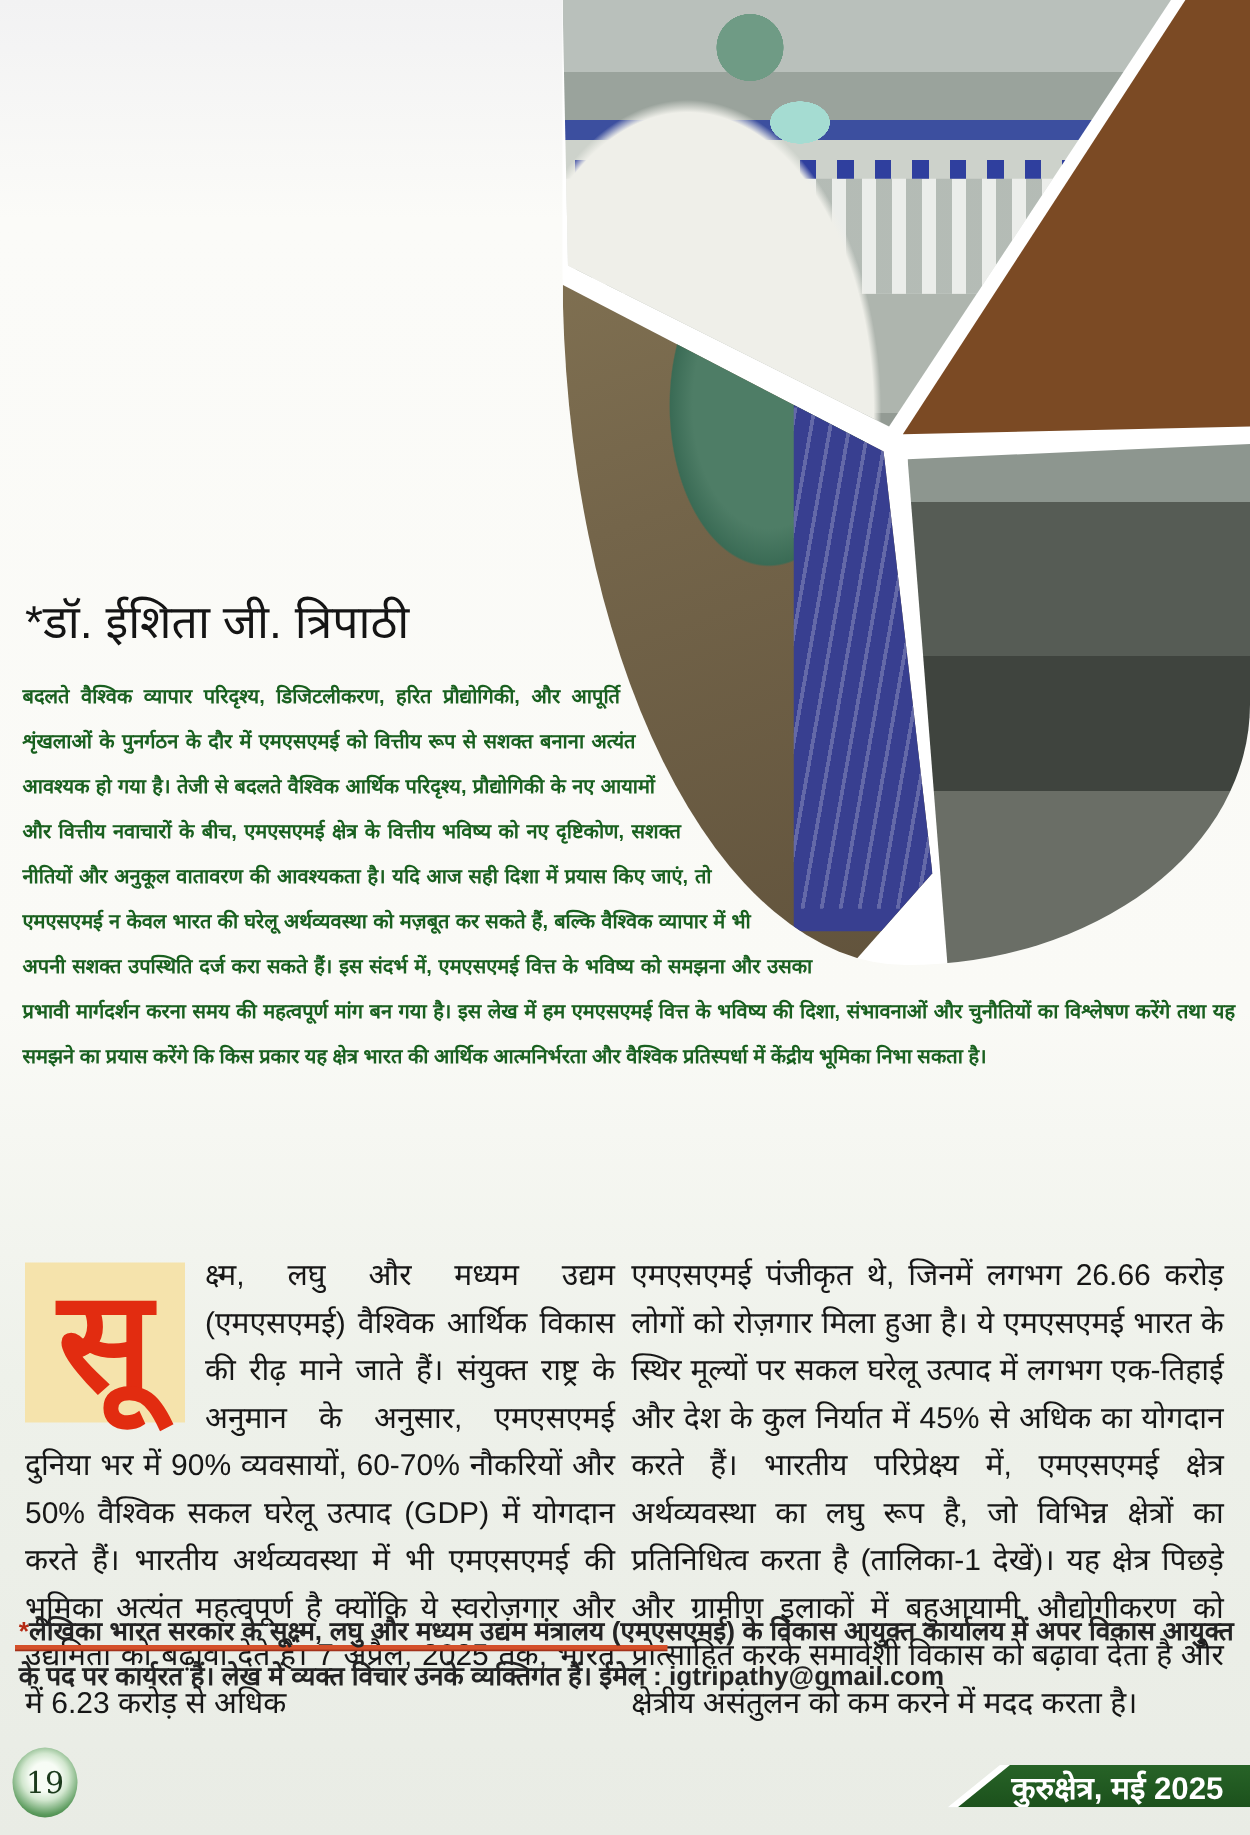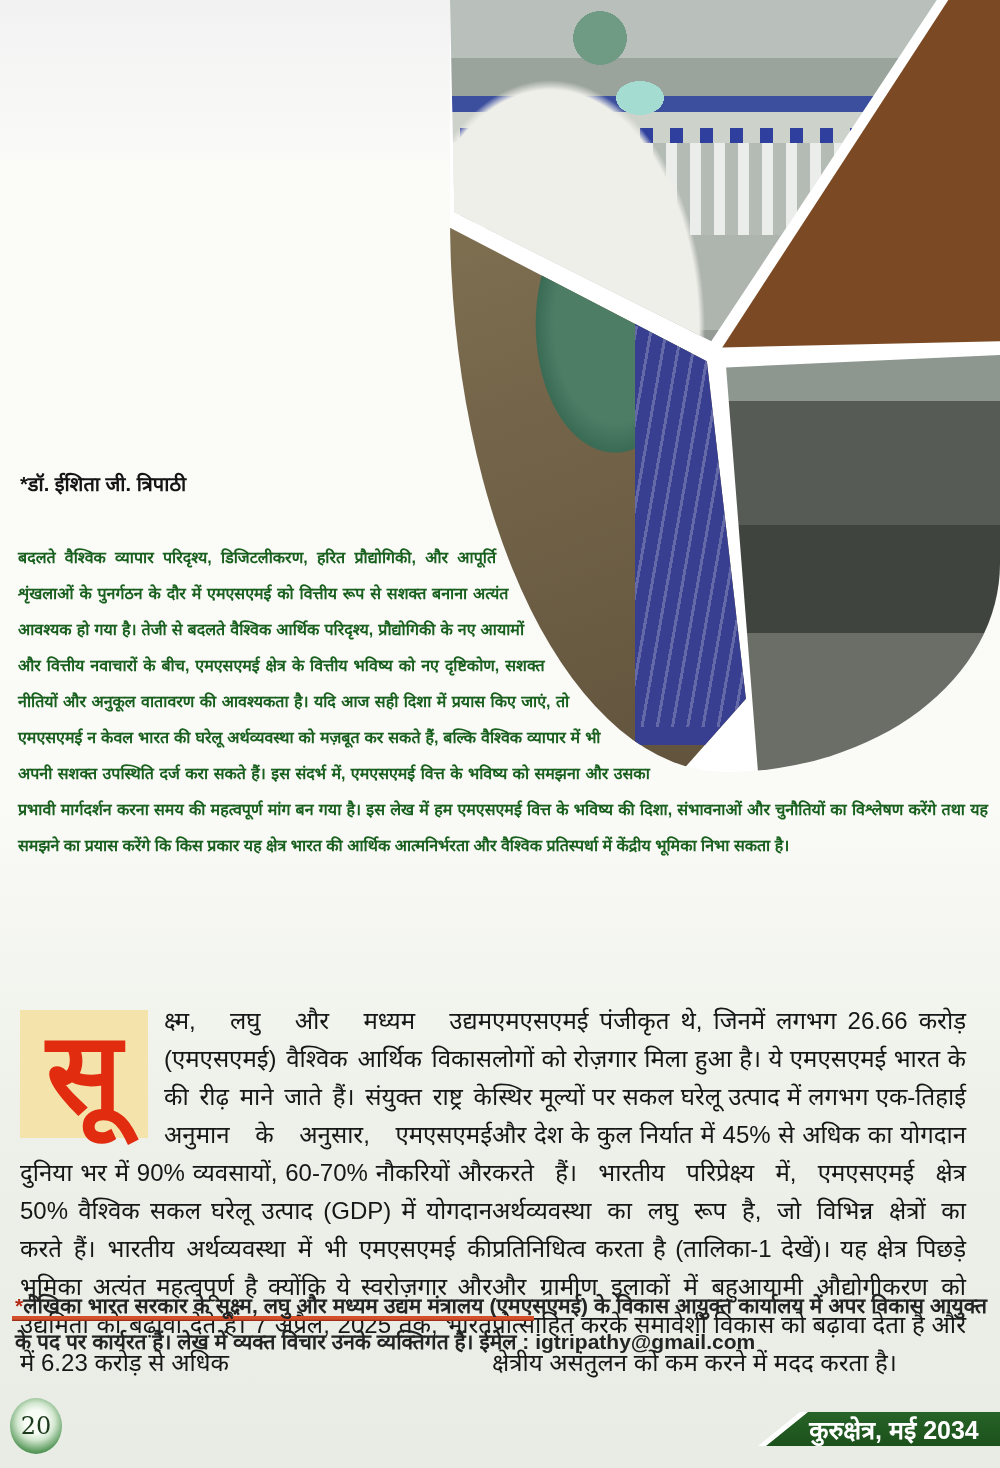--- a/index.html
+++ b/index.html
@@ -8,21 +8,21 @@
     font-family:"Liberation Sans","DejaVu Sans",sans-serif;
     background:linear-gradient(180deg,#f2f2f3 0%,#fbfbf8 12%,#fafaf6 55%,#eef1ea 75%,#e9ece5 100%);
   }
   .pg{position:absolute;}
 
   
   .headline{left:16px;top:22px;width:440px;line-height:105px;font-weight:700;font-size:66px;color:#ffffff;letter-spacing:1px;
     text-shadow:0 0 2px #26269a,0 0 4px #26269a,0 0 9px #30309f,0 0 16px #3d3daa,
       2px 2px 2px #1d1d85,-2px -2px 2px #1d1d85,2px -2px 2px #1d1d85,-2px 2px 2px #1d1d85,
       0 3px 2px #1d1d85,0 -3px 2px #1d1d85,3px 0 2px #1d1d85,-3px 0 2px #1d1d85;}
-  .byline{left:20px;top:470px;width:420px;font-size:20px;font-weight:700;color:#141414;}
+  .byline{left:20px;top:470px;width:420px;font-size:37px;font-weight:400;color:#141414;}
 
   
   .collage{left:450px;top:0;width:550px;height:772px;background:#ffffff;overflow:hidden;
     border-bottom-left-radius:50% 72%;border-bottom-right-radius:50% 27%;}
   .seg{position:absolute;inset:0;}
   .seg-lab{clip-path:polygon(0% 0%,88.5% 0%,47.5% 44.2%,0.8% 27.5%);
     background:
       radial-gradient(circle 27px at 150px 38px,#6f9b85 0 99%,rgba(0,0,0,0) 100%),
       radial-gradient(ellipse 24px 17px at 190px 98px,#a5dcd2 0 99%,rgba(0,0,0,0) 100%),
       radial-gradient(ellipse 155px 250px at 100px 330px,#efefe9 0 96%,rgba(0,0,0,0) 100%),
@@ -53,21 +53,21 @@
 
   
   .intro{left:18px;top:540px;width:970px;font-size:16px;line-height:36px;font-weight:600;
     color:#19601f;text-align:justify;}
   .intro-float{float:right;width:500px;height:238px;shape-margin:12px;
     shape-outside:polygon(4% 0%,100% 0%,100% 100%,48% 100%,30% 83%,21% 66%,14% 45%,8% 23%);}
 
   
   .col{font-size:24px;line-height:38px;color:#161616;text-align:justify;}
   .col-left{left:20px;top:1002px;width:472px;}
-  .col-right{left:492px;top:1002px;width:474px;}
+  .col-right{left:505px;top:1002px;width:474px;}
   .dropcap-box{float:left;width:128px;height:128px;margin:8px 16px 6px 0;background:#f5e3ac;
     display:flex;align-items:center;justify-content:center;}
   .dropcap{font-size:112px;line-height:112px;font-weight:700;color:#e22c10;}
 
   
   .footrule{left:12px;top:1316px;width:522px;height:5px;background:linear-gradient(180deg,#d4502a 0 60%,#8e2412 100%);}
   .footnote{left:15px;top:1288px;width:972px;font-size:21px;line-height:36px;font-weight:600;color:#232323;text-align:justify;}
   .footnote .star{color:#b52a14;font-weight:700;}
 
   
@@ -112,19 +112,19 @@
 <div class="pg col col-right">
   <span>एमएसएमई पंजीकृत थे, जिनमें लगभग 26.66 करोड़ लोगों को रोज़गार मिला हुआ है। ये एमएसएमई भारत के स्थिर मूल्यों पर सकल घरेलू उत्पाद में लगभग एक-तिहाई और देश के कुल निर्यात में 45% से अधिक का योगदान करते हैं। भारतीय परिप्रेक्ष्य में, एमएसएमई क्षेत्र अर्थव्यवस्था का लघु रूप है, जो विभिन्न क्षेत्रों का प्रतिनिधित्व करता है (तालिका-1 देखें)। यह क्षेत्र पिछड़े और ग्रामीण इलाकों में बहुआयामी औद्योगीकरण को प्रोत्साहित करके समावेशी विकास को बढ़ावा देता है और क्षेत्रीय असंतुलन को कम करने में मदद करता है।</span>
 </div>
 
 <div class="pg footrule"></div>
 <div class="pg footnote">
   <span class="star">*</span><span>लेखिका भारत सरकार के सूक्ष्म, लघु और मध्यम उद्यम मंत्रालय (एमएसएमई) के विकास आयुक्त कार्यालय में अपर विकास आयुक्त के पद पर कार्यरत हैं। लेख में व्यक्त विचार उनके व्यक्तिगत हैं। ईमेल : igtripathy@gmail.com</span>
 </div>
 
 <div class="pg pagenum">
-  <span>20</span>
+  <span>19</span>
 </div>
 <div class="pg banner">
   <div class="banner-inner">
-    <span class="banner-text">कुरुक्षेत्र, मई 2034</span>
+    <span class="banner-text">कुरुक्षेत्र, मई 2025</span>
   </div>
 </div>
 
 </body></html>

